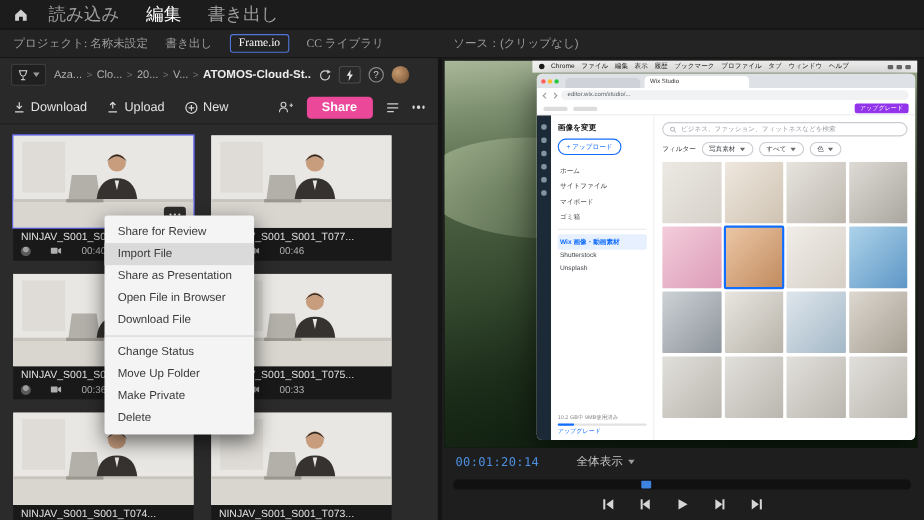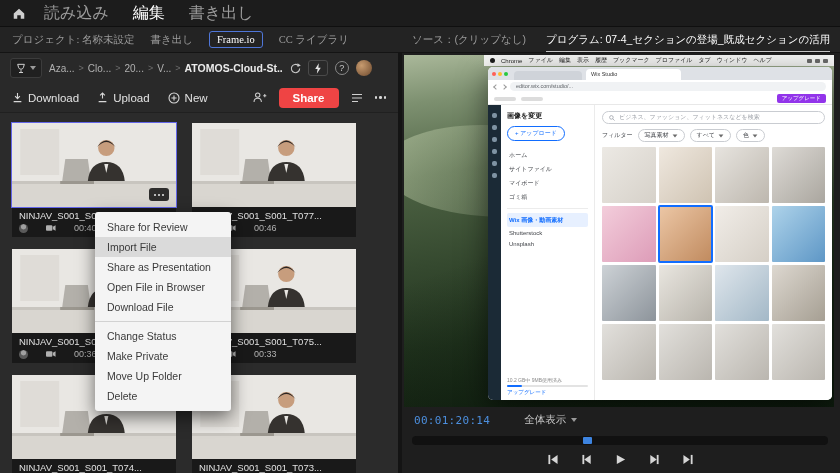--- a/index.html
+++ b/index.html
@@ -35,40 +35,40 @@
   .crumb.current { font-size:10.5px; color:#ececec; font-weight:bold; }
   .crumb-sep { font-size:9px; color:#6e6e6e; }
   .icon-btn { display:flex; align-items:center; justify-content:center; color:#c8c8c8; }
   .bolt-chip { width:20px; height:16px; border:1px solid #4a4a4a; border-radius:3px; display:flex; align-items:center; justify-content:center; }
   .help { width:14px; height:14px; border:1px solid #8a8a8a; border-radius:50%; color:#c8c8c8; font-size:9px; display:flex; align-items:center; justify-content:center; }
   .avatar { width:16px; height:16px; border-radius:50%; background:radial-gradient(circle at 35% 35%, #c79b6f, #6e4a2e); flex:none; }
 
   .fio-row2 { height:30px; display:flex; align-items:center; gap:18px; padding:0 12px; background:#292929; border-bottom:1px solid #202020; }
   .tool-btn { display:flex; align-items:center; gap:5px; color:#e2e2e2; font-size:11.5px; white-space:nowrap; }
   .right-tools { margin-left:auto; display:flex; align-items:center; gap:12px; }
-  .share-btn { background:#ef4444; color:#fff; font-size:11.5px; font-weight:bold; padding:4px 14px; border-radius:4px; border:none;text-align:right; }
+  .share-btn { background:#ec4899; color:#fff; font-size:11.5px; font-weight:bold; padding:4px 14px; border-radius:4px; border:none;text-align:right; }
   .dots { display:flex; gap:2px; }
   .dots i { width:2.5px; height:2.5px; border-radius:50%; background:#d8d8d8; }
 
   
   .grid { padding:10px 12px; display:grid; grid-template-columns:164px 164px; column-gap:16px; row-gap:12px; }
   .tile { width:164px; }
   .thumb { height:84px; background:#e9e7e3; position:relative; overflow:hidden; }
   .tile.selected .thumb { outline:2px solid #6366e8; outline-offset:-1px; }
   .scene { position:absolute; inset:0; width:100%; height:100%; }
   .more-btn { position:absolute; right:7px; bottom:6px; width:20px; height:13px; background:rgba(15,15,15,.85); border-radius:3px; display:flex; align-items:center; justify-content:center; gap:2px; }
   .more-btn i { width:2px; height:2px; border-radius:50%; background:#e8e8e8; }
   .namebar { height:30px; background:#191919; padding:3px 7px 0; }
   .tname { font-size:9.5px; color:#e0e0e0; white-space:nowrap; overflow:hidden; text-overflow:ellipsis; }
   .tmeta { display:flex; align-items:center; gap:18px; margin-top:2px; }
   .mini-avatar { width:9px; height:9px; border-radius:50%; background:radial-gradient(circle at 50% 32%, #a0a0a0 0 30%, #5a5a5a 38%); flex:none; }
   .duration { font-size:9px; color:#b0b0b0; }
 
   
-  .ctx { position:absolute; left:95px; top:159px; width:136px; background:#f4f4f4; border-radius:3px; box-shadow:0 6px 18px rgba(0,0,0,.55); padding:5px 0; z-index:40; }
+  .ctx { position:absolute; left:95px; top:143px; width:136px; background:#f4f4f4; border-radius:3px; box-shadow:0 6px 18px rgba(0,0,0,.55); padding:5px 0; z-index:40; }
   .ctx-item { font-size:10.5px; color:#3a3a3a; padding:4px 12px; white-space:nowrap; }
   .ctx-item.hl { background:#dadada; }
   .ctx-sep { height:1px; background:#d2d2d2; margin:4px 0; }
 
   
   .program { flex:1; background:#1e1e1e; padding:2px 4px 0 2px; display:flex; flex-direction:column; overflow:hidden; }
   .video { position:relative; width:430px; height:352px; background:#0a0a0a; overflow:hidden; flex:none; }
   .wallpaper { position:absolute; inset:0;
     background:
       linear-gradient(200deg, rgba(225,235,205,.45) 0%, rgba(225,235,205,0) 28%),
@@ -157,21 +157,20 @@
 
   <div class="tabsbar">
     <div class="tabs-left">
       <span class="ptab">プロジェクト: 名称未設定</span>
       <span class="ptab">書き出し</span>
       <span class="ptab active-box">Frame.io</span>
       <span class="ptab">CC ライブラリ</span>
     </div>
     <div class="tabs-right">
       <span class="ptab">ソース：(クリップなし)</span>
-      <span class="ptab active-underline">プログラム:  07-4_セクションの登場_既成セクションの活用</span>
     </div>
   </div>
 
   <div class="main">
 
     <div class="fio">
 
       <div class="fio-row1">
         <span class="acct">
           <svg width="10" height="11" viewBox="0 0 12 12">
@@ -411,22 +410,22 @@
       </div>
 
       <div class="ctx">
         <div class="ctx-item">Share for Review</div>
         <div class="ctx-item hl">Import File</div>
         <div class="ctx-item">Share as Presentation</div>
         <div class="ctx-item">Open File in Browser</div>
         <div class="ctx-item">Download File</div>
         <div class="ctx-sep"></div>
         <div class="ctx-item">Change Status</div>
+        <div class="ctx-item">Move Up Folder</div>
         <div class="ctx-item">Make Private</div>
-        <div class="ctx-item">Move Up Folder</div>
         <div class="ctx-item">Delete</div>
       </div>
 
     </div>
 
     <div class="program">
 
       <div class="video">
         <div class="wallpaper"></div>
         <div class="ridge"></div>

